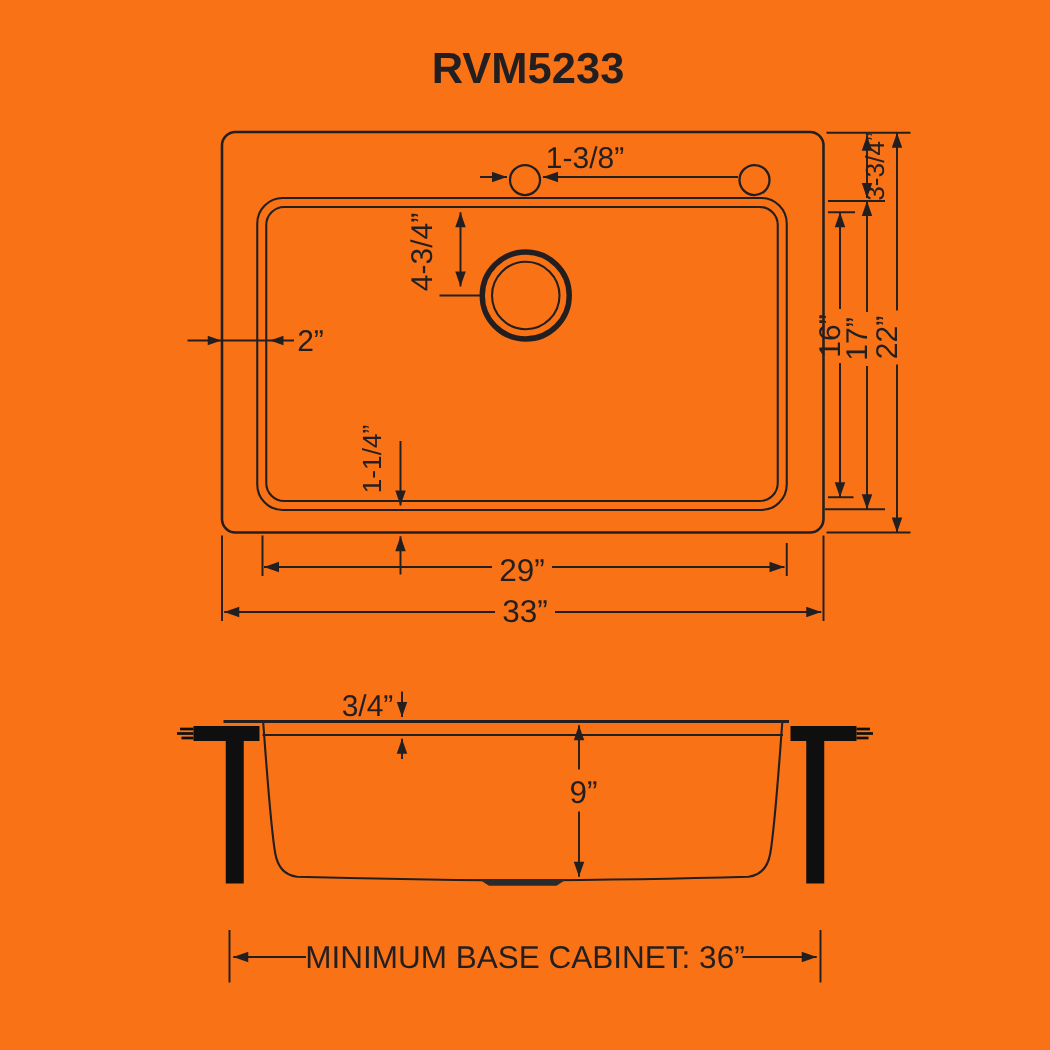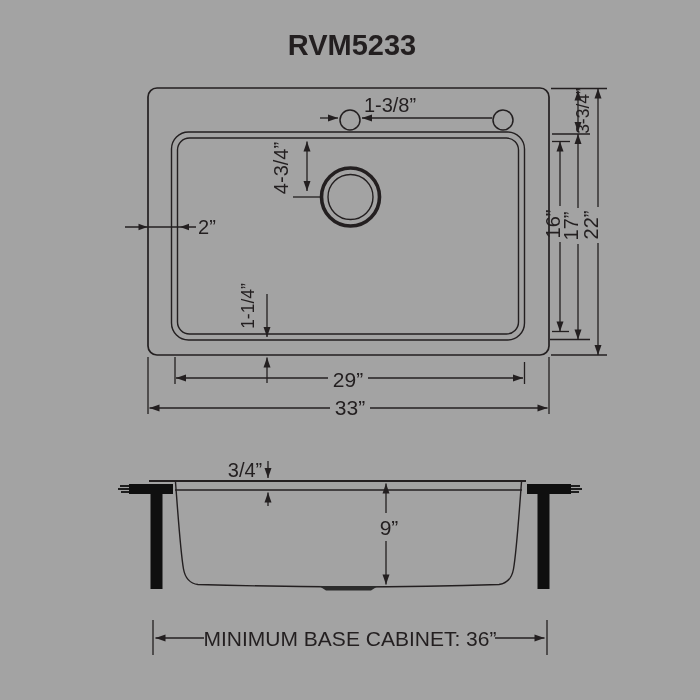--- a/index.html
+++ b/index.html
@@ -1,16 +1,16 @@
 <!DOCTYPE html>
 <html><head>
 <meta charset="utf-8">
 <style>
   html,body{margin:0;padding:0;background:#fff;}
-  .stage{position:relative;width:700px;height:700px;background:#a3a3a3;overflow:hidden;}
+  .stage{position:relative;width:700px;height:700px;background:#f97316;overflow:hidden;}
   svg text{font-family:"Liberation Sans","DejaVu Sans",sans-serif;fill:#231f20;}
   .dim{stroke:#231f20;stroke-width:1.3;fill:none;}
   .edge{stroke:#231f20;fill:none;}
   .lbl{font-size:20px;}
   .lbl-sm{font-size:17.5px;}
   .lbl-lg{font-size:21px;}
   .title{font-size:29px;font-weight:700;}
 </style>
 </head>
 <body>

